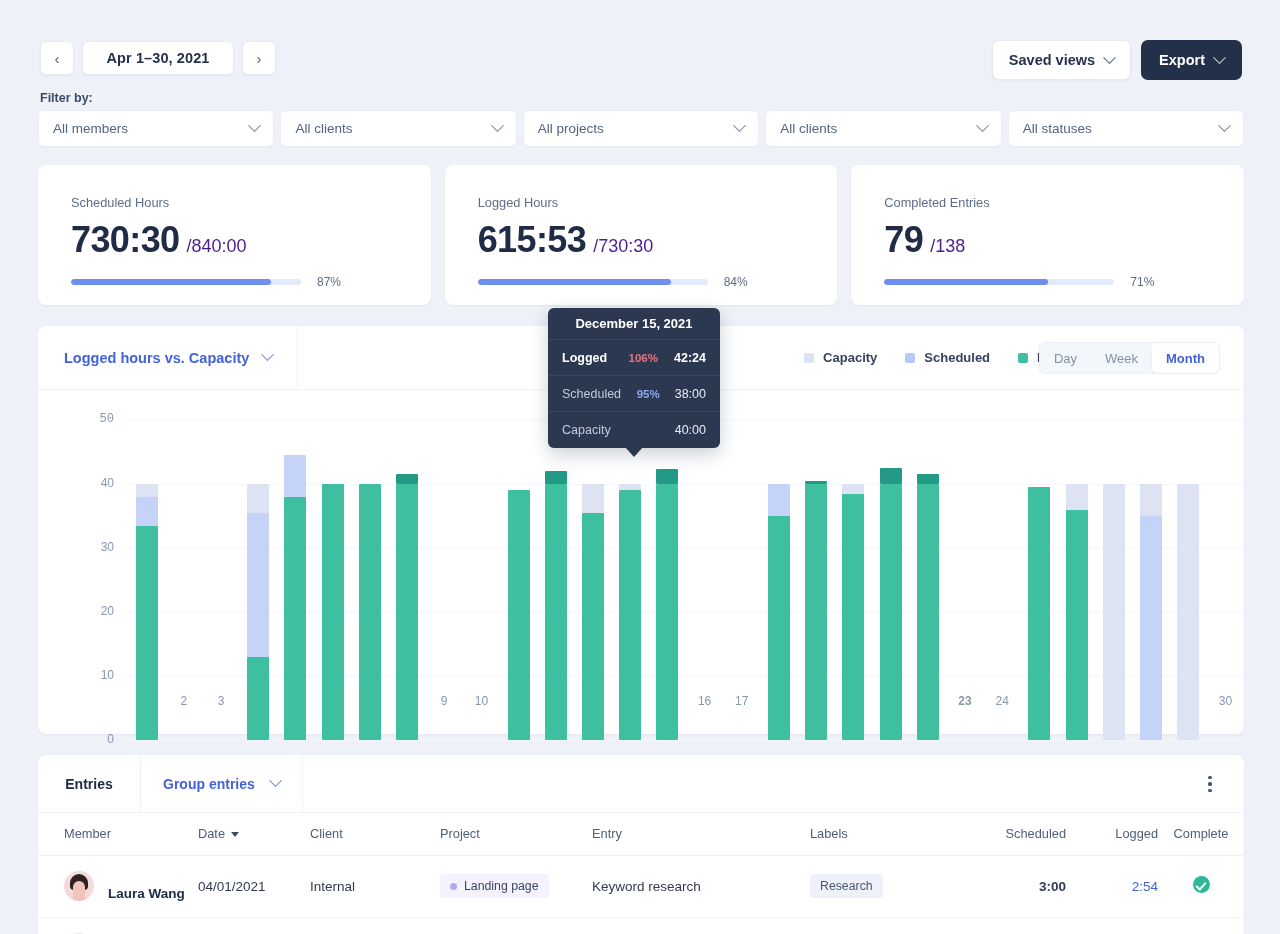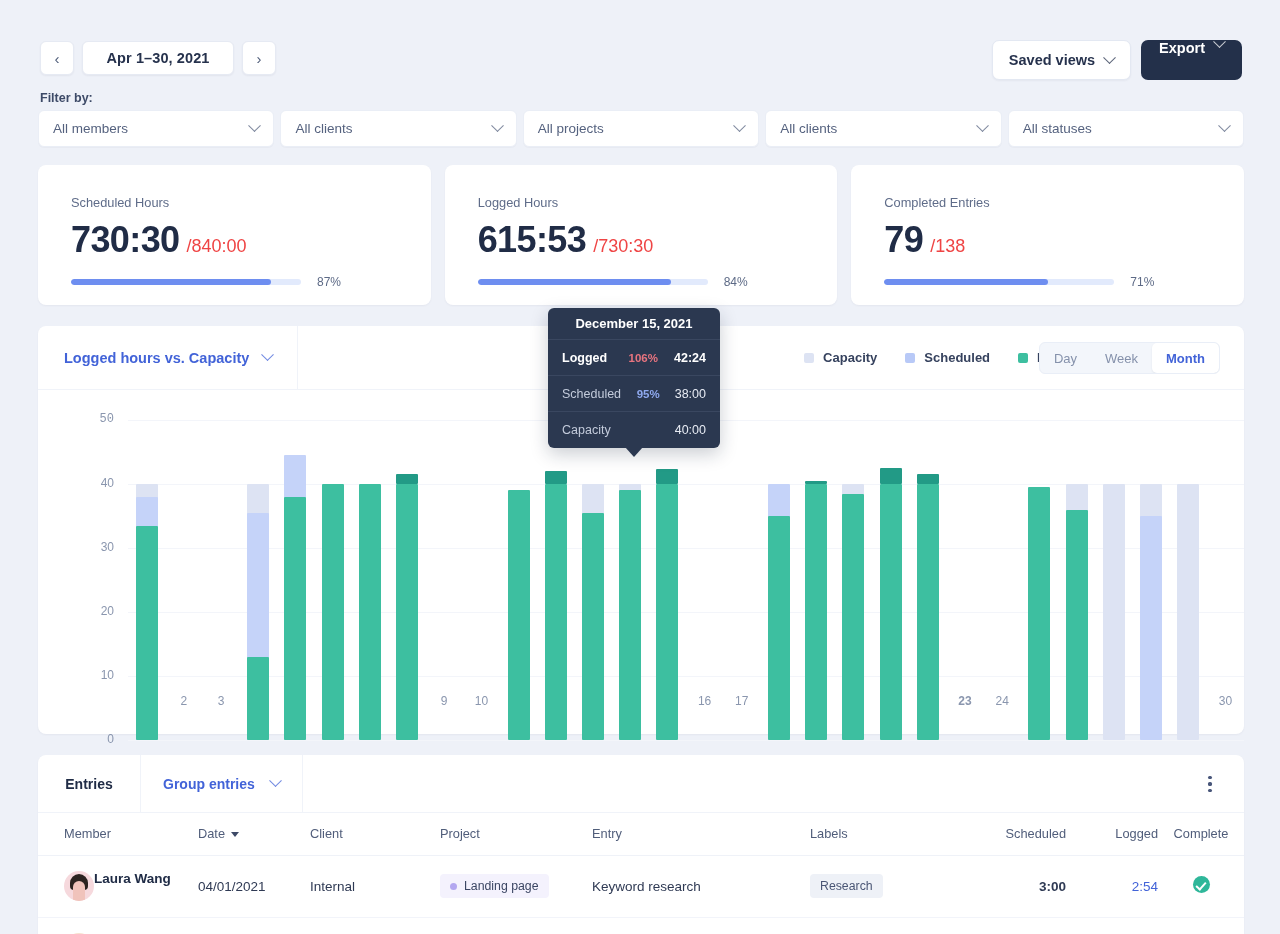--- a/index.html
+++ b/index.html
@@ -31,21 +31,21 @@
   }
   .top-actions { position: absolute; right: 38px; top: 40px; display: flex; gap: 10px; }
   .btn-saved {
     height: 40px; padding: 0 16px; background: #fff; border: 1px solid #e3e8f2;
     border-radius: 7px; display: flex; align-items: center; gap: 10px;
     font-size: 14.5px; font-weight: 700; color: #26324d; cursor: pointer;
     box-shadow: 0 1px 2px rgba(30,40,70,.05);
   }
   .btn-export {
     height: 40px; padding: 0 18px; background: #23304a; border: none;
-    border-radius: 7px; display: flex; align-items: flex-start; gap: 10px;
+    border-radius: 7px; display: flex; align-items: center; gap: 10px;
     font-size: 14.5px; font-weight: 700; color: #fff; cursor: pointer;
   }
   .chev { display: inline-block; width: 9px; height: 9px;
           border-right: 1.6px solid currentColor; border-bottom: 1.6px solid currentColor;
           transform: rotate(45deg) translate(-2px,-2px); opacity:.75; }
 
   
   .filter-label { position: absolute; left: 40px; top: 91px; font-size: 12.5px; font-weight: 700; color: #3d4a67; }
   .filters { position: absolute; left: 38px; top: 110px; width: 1206px; display: flex; gap: 6px; }
   .filter {
@@ -57,21 +57,21 @@
 
   
   .cards { position: absolute; left: 38px; top: 165px; width: 1206px; display: flex; gap: 14px; }
   .card {
     flex: 1; height: 140px; background: #fff; border-radius: 8px;
     box-shadow: 0 1px 2px rgba(30,40,70,.05); padding: 30px 32px 0 33px;
   }
   .card-title { font-size: 12.8px; color: #5f6c89; font-weight: 400; }
   .card-value { margin-top: 9px; display: flex; align-items: baseline; }
   .card-big { font-size: 36px; font-weight: 700; color: #202c46; letter-spacing: -.6px; }
-  .card-small { font-size: 18px; color: #ef4444; margin-left: 7px; font-weight: 400; }
+  .card-small { font-size: 18px; color: #4c1d95; margin-left: 7px; font-weight: 400; }
   .card-bar-row { margin-top: 14px; display: flex; align-items: center; }
   .bar-track { height: 6px; width: 230px; background: #e2eafc; border-radius: 4px; overflow: hidden; }
   .bar-fill { height: 6px; background: #6e8ef0; border-radius: 4px; }
   .bar-pct { font-size: 12px; color: #5d6a86; margin-left: 16px; }
 
   
   .chart-panel {
     position: absolute; left: 38px; top: 326px; width: 1206px; height: 408px;
     background: #fff; border-radius: 8px; box-shadow: 0 1px 2px rgba(30,40,70,.05);
   }
@@ -140,21 +140,21 @@
   .c-client { width: 130px; }
   .c-project { width: 152px; }
   .c-entry { width: 218px; }
   .c-labels { width: 160px; }
   .c-sched { width: 96px; text-align: right; }
   .c-logged { width: 92px; text-align: right; }
   .c-complete { width: 86px; text-align: center; }
   .sort-caret { display: inline-block; margin-left: 6px; width: 0; height: 0;
                 border-left: 4px solid transparent; border-right: 4px solid transparent;
                 border-top: 5px solid #3d4a67; vertical-align: middle; }
-  .member-cell { display: flex; align-items: flex-start; }
+  .member-cell { display: flex; align-items: flex-end; gap: 14px; }
   .avatar { width: 30px; height: 30px; border-radius: 50%; background: #f6d9dd; position: relative; overflow: hidden; flex: none; }
   .avatar.a1::before { content:""; position:absolute; left:6px; top:3px; width:18px; height:16px;
                        background:#2c2320; border-radius: 9px 9px 4px 4px; }
   .avatar.a1::after { content:""; position:absolute; left:9px; top:10px; width:12px; height:22px;
                       background:#f0c3bb; border-radius: 6px 6px 0 0; }
   .avatar.a2 { background: #f7e2cf; }
   .avatar.a2::before { content:""; position:absolute; left:7px; top:2px; width:16px; height:14px;
                        background:#4a3424; border-radius: 8px 8px 3px 3px; }
   .avatar.a2::after { content:""; position:absolute; left:9px; top:9px; width:12px; height:22px;
                       background:#e8bb94; border-radius: 6px 6px 0 0; }

